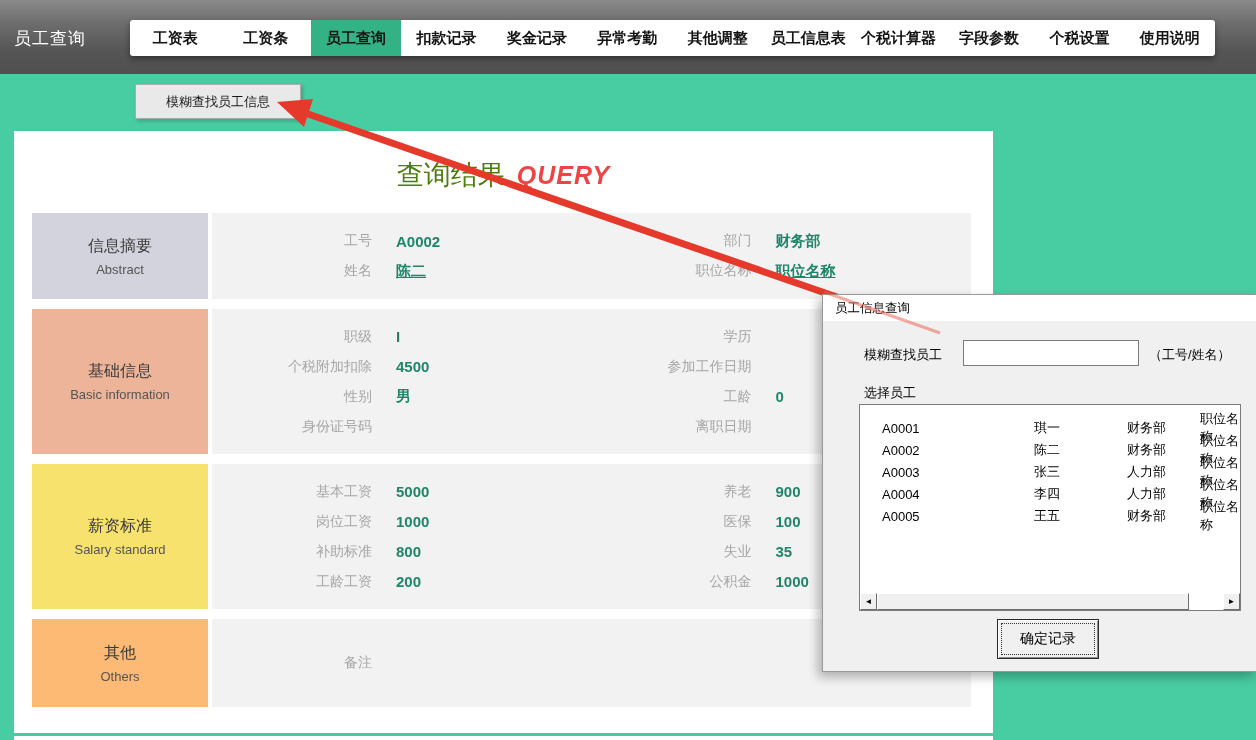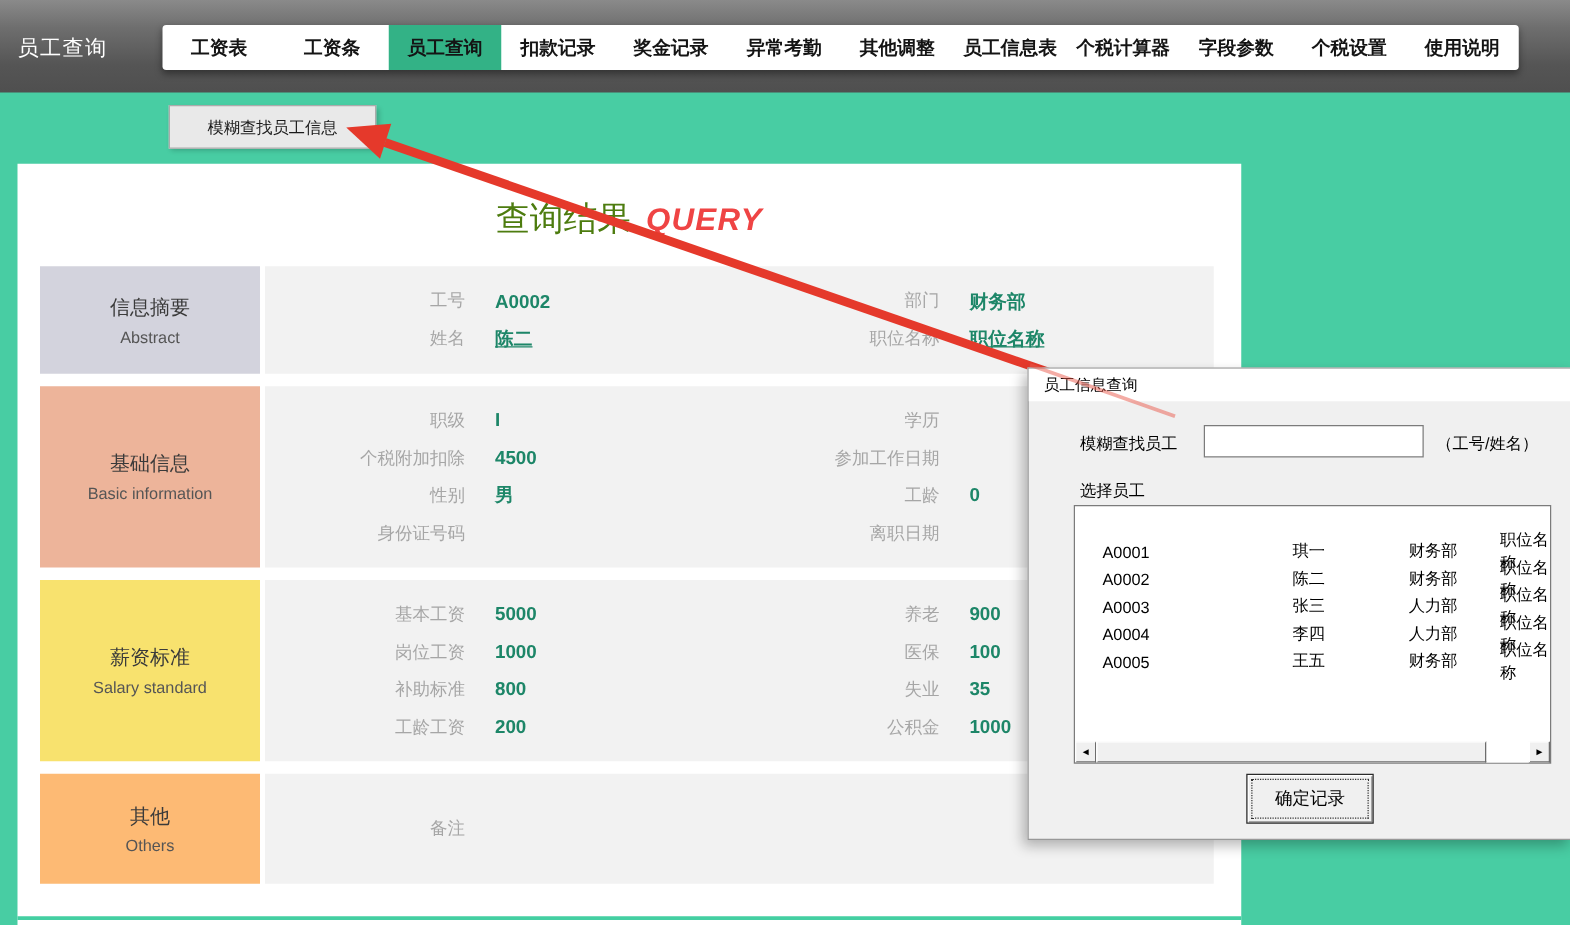--- a/index.html
+++ b/index.html
@@ -77,21 +77,21 @@
     background:#fff; border:1px solid #7b7b7b; font-size:13px; padding:0 4px;
     font-family:"Liberation Sans","DejaVu Sans",sans-serif;
   }
   .dlg-hint { position:absolute; left:326px; top:51px; }
   .dlg-list-label { position:absolute; left:41px; top:89px;text-align:center; }
   .dlg-listbox {
     position:absolute; left:36px; top:109px; width:382px; height:207px;
     background:#fff; border:1px solid #7b7b7b;
     display:flex; flex-direction:column;
   }
-  .lb-rows { flex:1; padding-top:18px; overflow:hidden; }
+  .lb-rows { flex:1; padding-top:5px; overflow:hidden; }
   .lb-row {
     display:grid; grid-template-columns:152px 93px 73px auto;
     padding-left:22px; height:22px; align-items:center; font-size:13px;
   }
   .lb-scroll { height:17px; display:flex; }
   .sb-btn {
     width:17px; height:17px; background:#f0f0f0;
     border:1px solid; border-color:#fff #6d6d6d #6d6d6d #fff;
     display:flex; align-items:center; justify-content:center;
     font-size:8px; color:#000; line-height:1;

